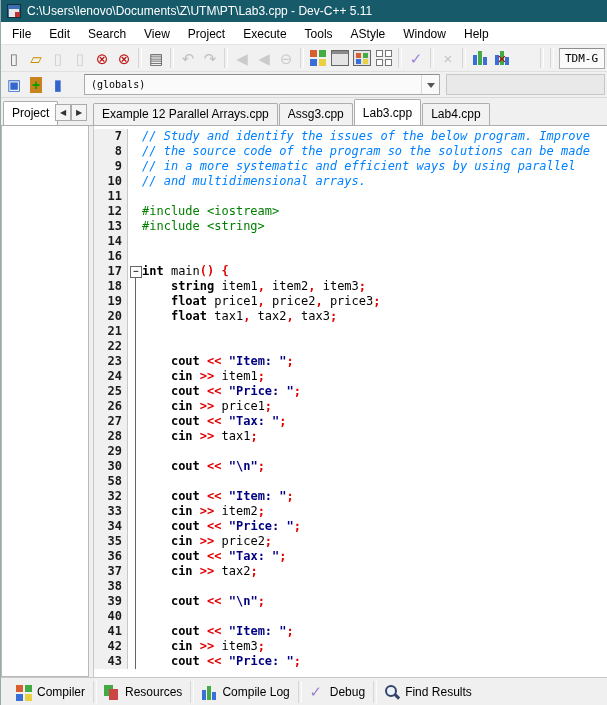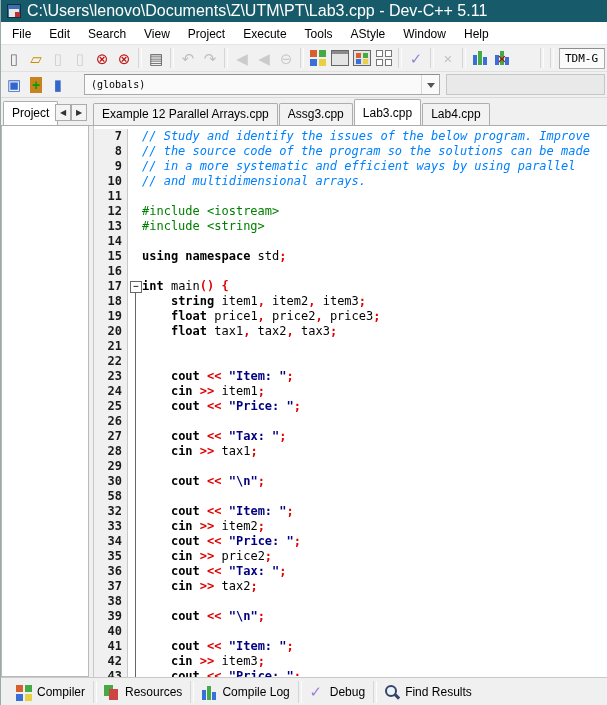--- a/index.html
+++ b/index.html
@@ -7,21 +7,21 @@
               font-family:"Liberation Sans", sans-serif; }
   .window { width:607px; height:705px; display:flex; flex-direction:column; border-left:1px solid #9AA; }
 
   
   .titlebar { height:22px; background:#175B6B; display:flex; align-items:center; padding:0 6px; flex:0 0 auto; }
   .devicon { width:14px; height:14px; margin-right:6px; border:1px solid #10303A;
              background:
                linear-gradient(#C03030,#C03030) 7px 7px/5px 5px no-repeat,
                linear-gradient(#E8E8E8,#E8E8E8) 1px 4px/10px 8px no-repeat,
                linear-gradient(#3C6EB4,#3C6EB4); }
-  .titletext { color:#FFFFFF; font-size:16px; white-space:nowrap; }
+  .titletext { color:#FFFFFF; font-size:12px; white-space:nowrap; }
 
   
   .menubar { height:23px; background:#FFFFFF; display:flex; align-items:flex-end; padding-left:2px;
              font-size:12px; color:#000; flex:0 0 auto; border-bottom:1px solid #E4E4E4; }
   .menu-item { padding:3px 9px; cursor:default; }
 
   
   .toolbar { background:#F1F1F1; display:flex; align-items:center; padding:0 2px; flex:0 0 auto; }
   .tb1 { height:27px; border-bottom:1px solid #E0E0E0; }
   .tb2 { height:26px; border-bottom:1px solid #DADADA; }
@@ -238,25 +238,20 @@
           <span class="gut">13</span>
           <span class="fold"></span>
           <span class="code"><span class="pp">#include &lt;string&gt;</span></span>
         </div>
         <div class="crow">
           <span class="gut">14</span>
           <span class="fold"></span>
           <span class="code"></span>
         </div>
         <div class="crow">
-          <span class="gut">15</span>
-          <span class="fold"></span>
-          <span class="code"><span class="kw">using</span><span class="id"> </span><span class="kw">namespace</span><span class="id"> std</span><span class="op">;</span></span>
-        </div>
-        <div class="crow">
           <span class="gut">16</span>
           <span class="fold"></span>
           <span class="code"></span>
         </div>
         <div class="crow">
           <span class="gut">17</span>
           <span class="fold start"></span>
           <span class="code"><span class="kw">int</span><span class="id"> main</span><span class="op">()</span><span class="id"> </span><span class="op">{</span></span>
         </div>
         <div class="crow">
@@ -295,20 +290,21 @@
           <span class="code"><span class="id">    </span><span class="kw">cin</span><span class="id"> </span><span class="op">&gt;&gt;</span><span class="id"> item1</span><span class="op">;</span></span>
         </div>
         <div class="crow">
           <span class="gut">25</span>
           <span class="fold line"></span>
           <span class="code"><span class="id">    </span><span class="kw">cout</span><span class="id"> </span><span class="op">&lt;&lt;</span><span class="id"> </span><span class="str">"Price: "</span><span class="op">;</span></span>
         </div>
         <div class="crow">
           <span class="gut">26</span>
           <span class="fold line"></span>
+          <span class="code"><span class="id">    </span><span class="kw">cin</span><span class="id"> </span><span class="op">&gt;&gt;</span><span class="id"> price1</span><span class="op">;</span></span>
         </div>
         <div class="crow">
           <span class="gut">27</span>
           <span class="fold line"></span>
           <span class="code"><span class="id">    </span><span class="kw">cout</span><span class="id"> </span><span class="op">&lt;&lt;</span><span class="id"> </span><span class="str">"Tax: "</span><span class="op">;</span></span>
         </div>
         <div class="crow">
           <span class="gut">28</span>
           <span class="fold line"></span>
           <span class="code"><span class="id">    </span><span class="kw">cin</span><span class="id"> </span><span class="op">&gt;&gt;</span><span class="id"> tax1</span><span class="op">;</span></span>

